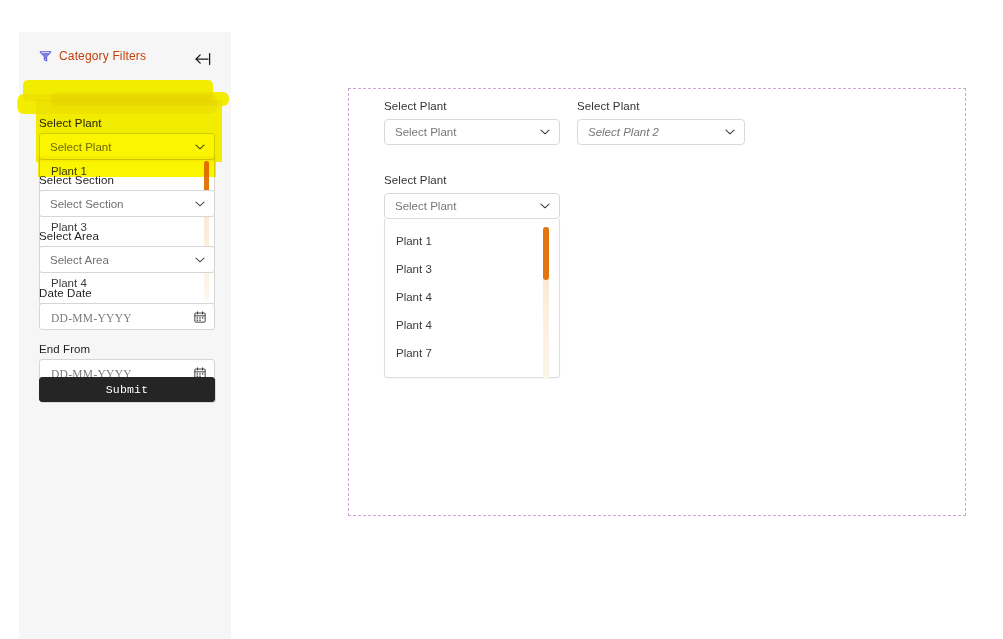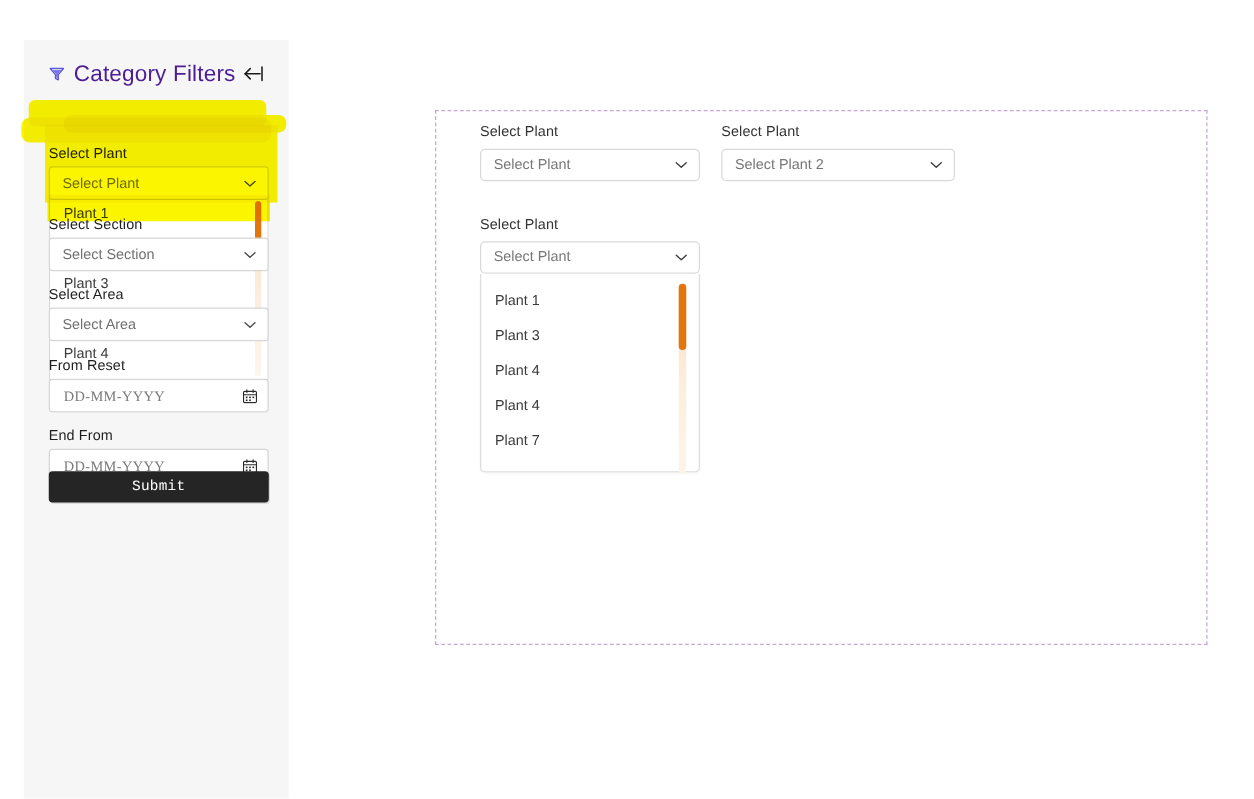--- a/index.html
+++ b/index.html
@@ -40,22 +40,22 @@
     display: flex;
     align-items: center;
     gap: 7px;
   }
   .funnel-icon {
     width: 13px;
     height: 13px;
     display: block;
   }
   .sb-title {
-    font-size: 18px;
-    color: #4c1d95;
+    font-size: 12px;
+    color: #c2410c;
     letter-spacing: 0.15px;
     white-space: nowrap;
   }
   .collapse-btn {
     position: absolute;
     right: 16px;
     top: -1px;
     width: 22px;
     height: 22px;
     display: flex;
@@ -249,21 +249,21 @@
   .mp-sel {
     width: 176px;
     height: 26px;
     border: 1px solid #d9d9d9;
     border-radius: 4px;
     background: #fff;
     position: relative;
     box-sizing: border-box;
     cursor: pointer;
   }
-  .mp-sel.wide { width: 187px; }
+  .mp-sel.wide { width: 168px; font-style: italic; }
   .mp-sel .ph {
     position: absolute;
     left: 10px;
     top: 50%;
     transform: translateY(-50%);
     font-size: 11.5px;
     color: #777777;
     white-space: nowrap;
   }
   .mp-open {
@@ -357,21 +357,21 @@
     </div>
 
     <div class="field-label" style="top:198px">Select Area</div>
     <div class="sel-box" style="top:214px">
       <span class="ph">Select Area</span>
       <svg class="caret" viewBox="0 0 10 6">
         <path d="M1 1.2L5 4.8l4-3.6" stroke="#4a4a4a" stroke-width="1.1" fill="none" stroke-linecap="round" stroke-linejoin="round"></path>
       </svg>
     </div>
 
-    <div class="field-label" style="top:255px">From Reset</div>
+    <div class="field-label" style="top:255px">Date Date</div>
     <div class="date-box" style="top:271px">
       <input type="text" placeholder="DD-MM-YYYY" style="">
       <svg class="cal-icon" viewBox="0 0 14 14">
         <rect x="1" y="2.4" width="12" height="10.6" rx="1.1" stroke="#2a2a2a" stroke-width="1.05" fill="none"></rect>
         <path d="M1 5.6h12" stroke="#2a2a2a" stroke-width="1.05"></path>
         <path d="M4.1 1v2.4M9.9 1v2.4" stroke="#2a2a2a" stroke-width="1.05" stroke-linecap="round"></path>
         <rect x="3.1" y="7.3" width="1.6" height="1.5" fill="#2a2a2a"></rect>
         <rect x="6.2" y="7.3" width="1.6" height="1.5" fill="#2a2a2a"></rect>
         <rect x="9.3" y="7.3" width="1.6" height="1.5" fill="#2a2a2a"></rect>
         <rect x="3.1" y="10" width="1.6" height="1.5" fill="#2a2a2a"></rect>

